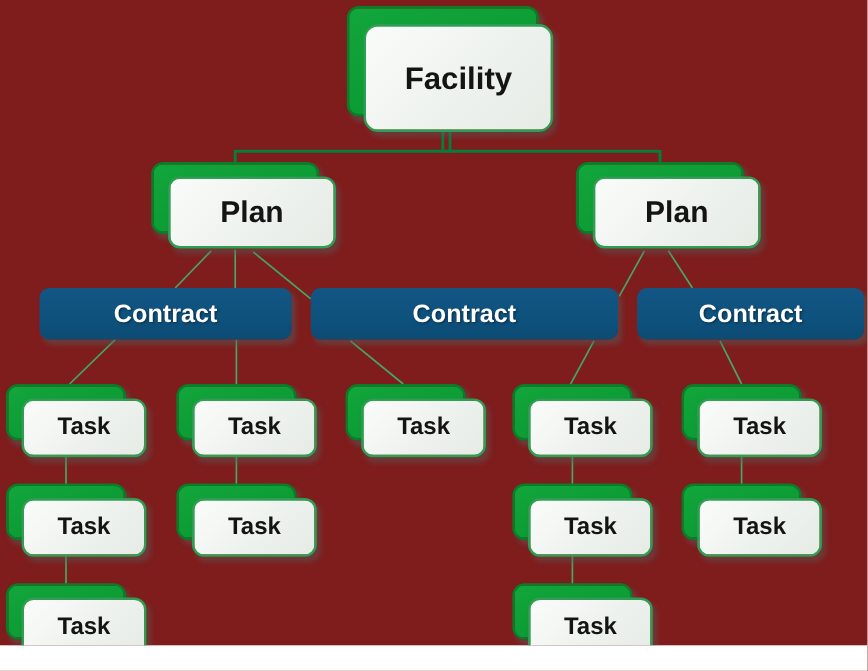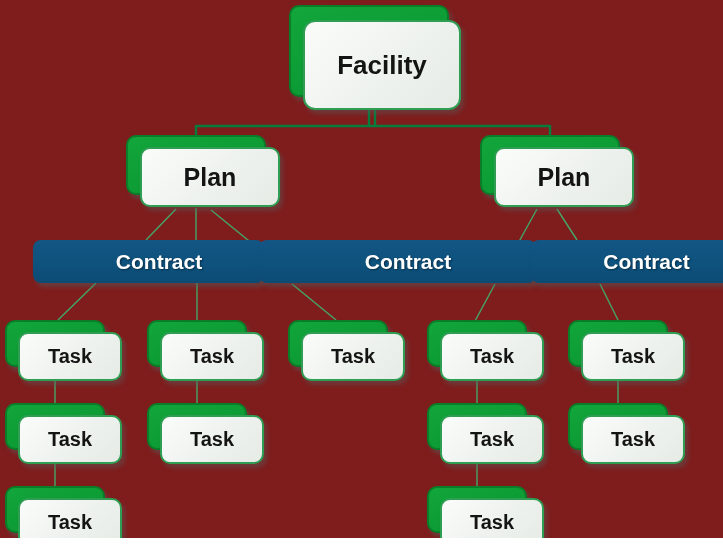--- a/index.html
+++ b/index.html
@@ -28,21 +28,20 @@
   .plan .front-card{font-size:25px;}
   .task .front-card{font-size:20px;}
   .contract{
     position:absolute;z-index:2;
     background:linear-gradient(180deg,#135583 0%,#0e527e 55%,#0c4b74 100%);
     border-radius:8px;
     box-shadow:3px 4px 4px rgba(90,90,90,0.5);
     display:flex;align-items:center;justify-content:center;
     font-weight:bold;font-size:21px;color:#ffffff;
     text-shadow:1px 1px 2px rgba(0,0,0,0.45);
-    padding-left:21px;
   }
 </style>
 </head>
 <body>
 
 <div class="stage">
 
   <svg class="connectors" width="723" height="559" viewBox="0 0 723 559">
 
     <g stroke="#067d3d" stroke-width="2.4" fill="none">

